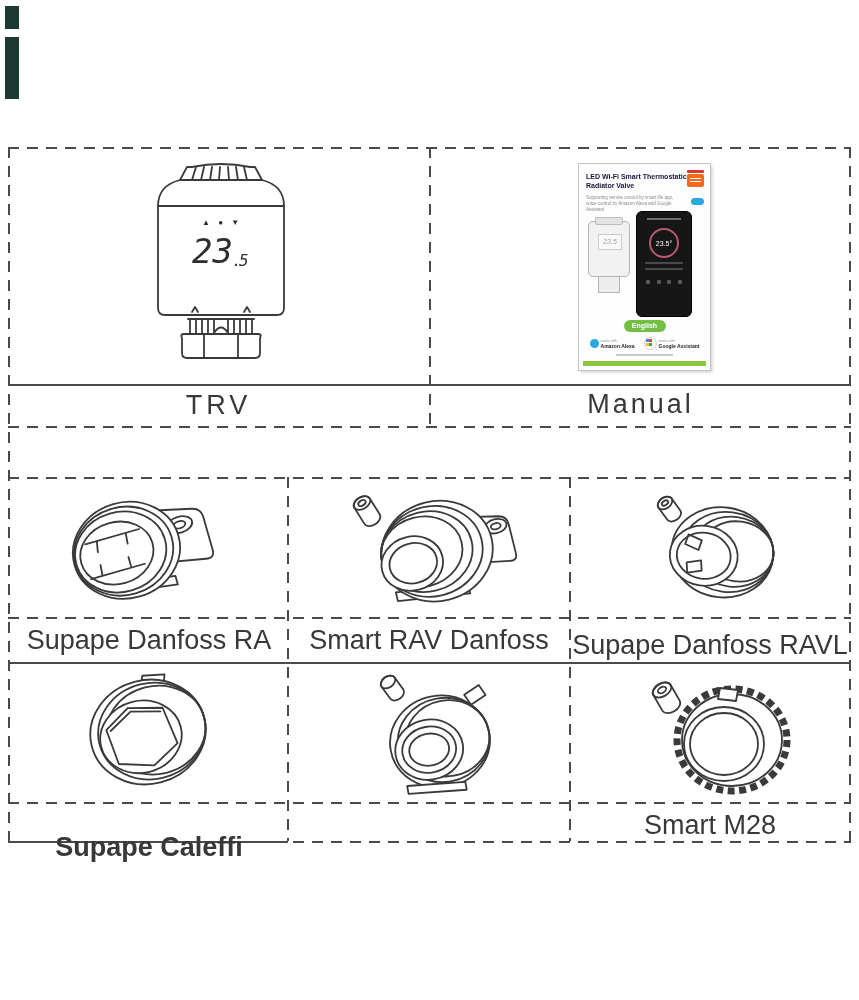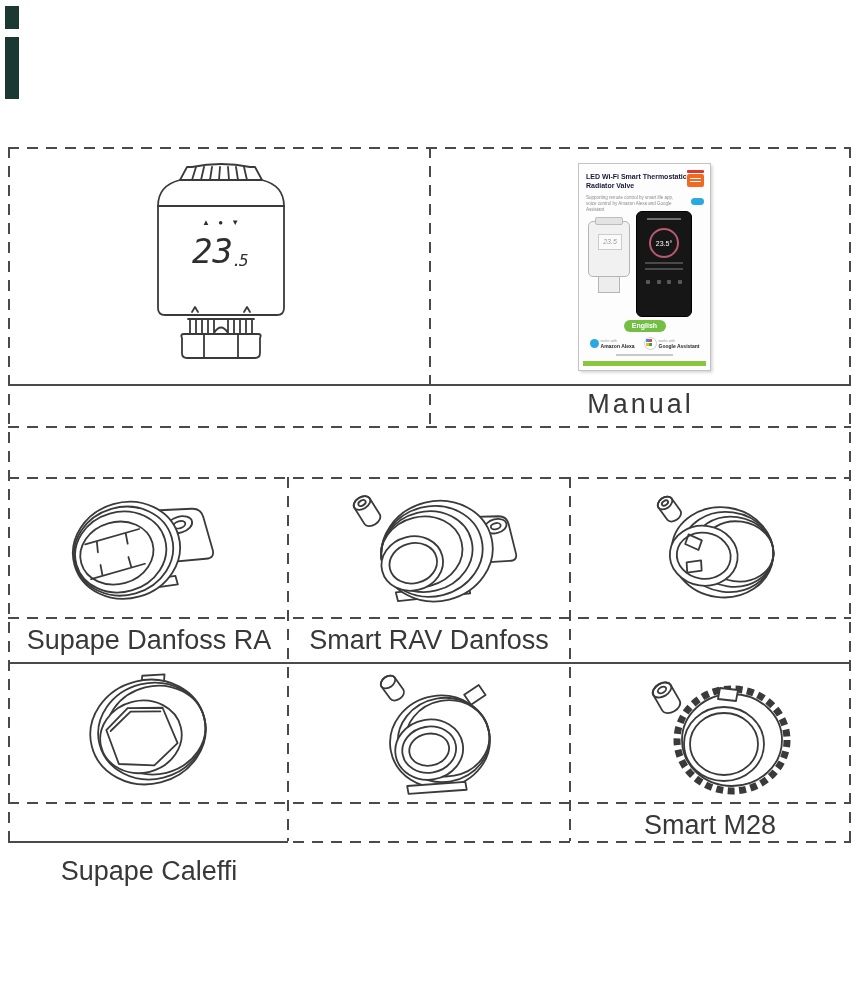--- a/index.html
+++ b/index.html
@@ -19,21 +19,21 @@
          background:repeating-linear-gradient(180deg,#4a4a4a 0 11px,transparent 11px 19px);}
 
   
   .cell-label{position:absolute;text-align:center;color:#383838;font-size:27px;}
   .lbl-trv{left:8px;top:390px;width:421px;letter-spacing:4px;font-size:27px;}
   .lbl-manual{left:430px;top:389px;width:421px;letter-spacing:3px;font-size:27px;}
   .lbl-adaptoare{left:8px;top:441px;width:794px;font-size:28px;}
   .lbl-s1{left:10px;top:625px;width:278px;}
   .lbl-s2{left:290px;top:625px;width:278px;}
   .lbl-s3{left:571px;top:630px;width:278px;}
-  .lbl-s4{left:10px;top:856px;width:278px;}
+  .lbl-s4{left:10px;top:832px;width:278px;font-weight:bold;}
   .lbl-s5{left:290px;top:808px;width:278px;}
   .lbl-s6{left:571px;top:810px;width:278px;}
 
   svg{position:absolute;overflow:visible;}
   svg .ln{stroke:#3a3a3a;stroke-width:1.8;fill:none;stroke-linejoin:round;stroke-linecap:round;}
   svg .fw{stroke:#3a3a3a;stroke-width:1.8;fill:#ffffff;stroke-linejoin:round;}
   svg text{stroke:none;fill:#2e2e2e;}
 
   
   .manual-sheet{position:absolute;left:578px;top:163px;width:131px;height:206px;background:#fdfdfd;
@@ -179,20 +179,21 @@
         <div class="m-wl-txt">
           <div class="t">works with</div>
           <div class="n">Google Assistant</div>
         </div>
       </div>
     </div>
     <div class="m-note"></div>
     <div class="m-bar"></div>
   </div>
 
+  <div class="cell-label lbl-trv">TRV</div>
   <div class="cell-label lbl-manual">Manual</div>
 
   <svg style="left:8px;top:477px;" width="280" height="140" viewBox="0 0 280 140">
     <g transform="rotate(-16 130 70)">
       <path class="fw" d="M150 38 L192 48 Q201 50 201 59 L201 93 Q201 102 192 100 L150 92 Z"></path>
       <ellipse class="fw" cx="176" cy="60" rx="13" ry="8"></ellipse>
       <ellipse class="ln" cx="176" cy="60" rx="6" ry="3.5"></ellipse>
       <path class="fw" d="M86 98 L158 108 L158 117 L86 107 Z"></path>
       <ellipse class="fw" cx="118" cy="70" rx="54" ry="48"></ellipse>
       <ellipse class="ln" cx="115" cy="70" rx="50" ry="44"></ellipse>
@@ -234,20 +235,21 @@
       <ellipse class="ln" cx="162" cy="73" rx="41" ry="35"></ellipse>
       <ellipse class="ln" cx="167" cy="72" rx="36" ry="30"></ellipse>
       <ellipse class="fw" cx="134" cy="81" rx="34" ry="30"></ellipse>
       <ellipse class="ln" cx="134" cy="81" rx="27" ry="23"></ellipse>
       <path class="ln" d="M116 62 L130 66 L128 76 L114 72 Z M120 100 L134 96 L132 86 L118 90 Z"></path>
     </g>
   </svg>
 
   <div class="cell-label lbl-s1">Supape Danfoss RA</div>
   <div class="cell-label lbl-s2">Smart RAV Danfoss</div>
+  <div class="cell-label lbl-s3">Supape Danfoss RAVL</div>
 
   <svg style="left:8px;top:662px;" width="280" height="140" viewBox="0 0 280 140">
     <g transform="rotate(-14 140 70)">
       <path class="fw" d="M148 14 L170 18 L166 30 L144 26 Z"></path>
       <ellipse class="fw" cx="140" cy="70" rx="58" ry="52"></ellipse>
       <ellipse class="ln" cx="144" cy="70" rx="54" ry="48"></ellipse>
       <ellipse class="ln" cx="148" cy="70" rx="50" ry="44"></ellipse>
       <ellipse class="fw" cx="132" cy="73" rx="41" ry="36"></ellipse>
       <path class="ln" d="M100 58 L126 42 L160 50 L166 88 L138 104 L104 94 Z"></path>
       <path class="ln" d="M104 60 L128 46 L157 53"></path>

